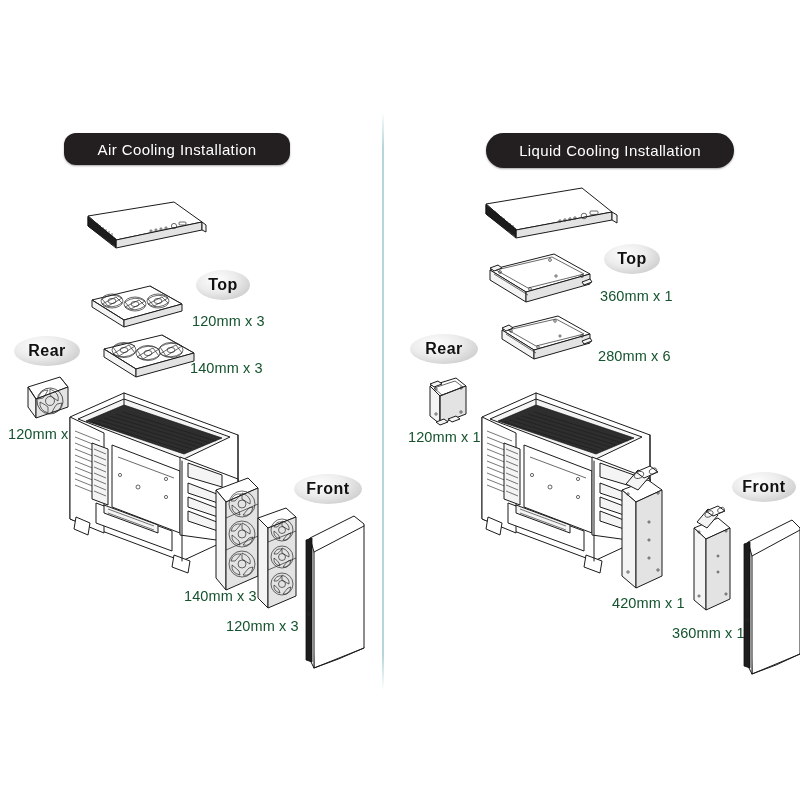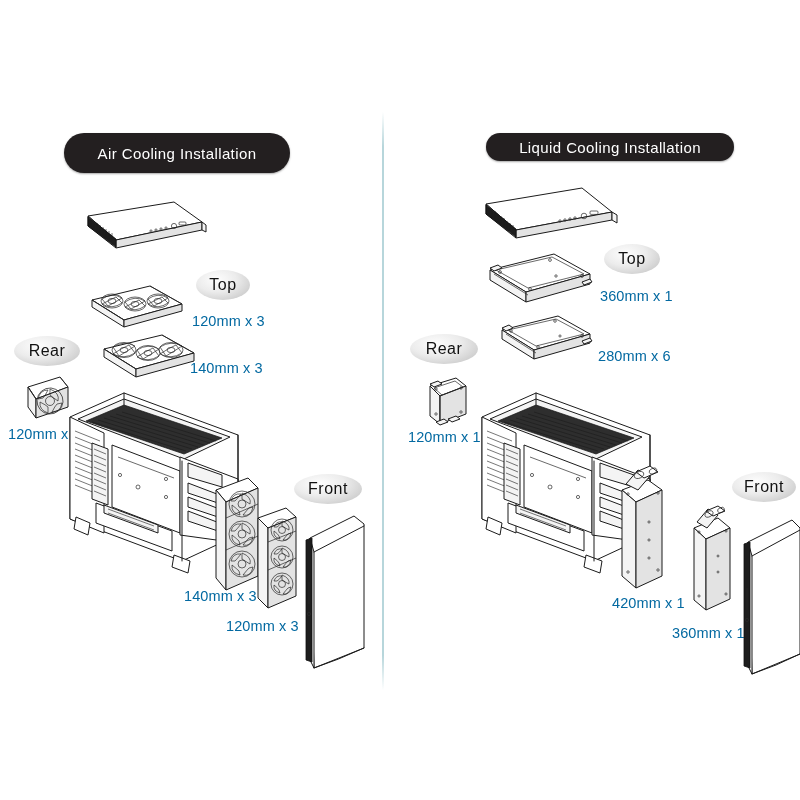--- a/index.html
+++ b/index.html
@@ -26,31 +26,31 @@
     box-shadow:0 1px 2px rgba(0,0,0,.35);
   }
 
   
   .badge{
     position:absolute;
     display:flex;align-items:center;justify-content:center;
     border-radius:50%;
     background:radial-gradient(ellipse at 38% 32%, #fdfdfd 0%, #ececec 42%, #cfcfcf 78%, #bdbdbd 100%);
     color:#111;
-    font-weight:normal;
+    font-weight:bold;
     font-size:16px;
     letter-spacing:.5px;
     white-space:nowrap;
   }
 
   
   .spec{
     position:absolute;
     font-size:14.5px;
-    color:#0369a1;
+    color:#14532d;
     white-space:nowrap;
     letter-spacing:.1px;
   }
 
   
   .divider{
     position:absolute;
     background:linear-gradient(to bottom,
       rgba(205,225,228,0) 0%,
       rgba(183,214,219,1) 6%,
@@ -70,21 +70,21 @@
   .fc-dd{fill:#2e2e2e;stroke:#141414;stroke-width:.7;}
   .hatch{stroke:#1b1b1b;stroke-width:.6;fill:none;}
 </style>
 </head>
 <body>
 
 <div class="stage">
 
   <div class="divider" style="left:382px;top:112px;width:2px;height:578px;"></div>
 
-  <div class="pill" style="left:64px;top:133px;width:226px;height:40px;">Air Cooling Installation</div>
+  <div class="pill" style="left:64px;top:133px;width:226px;height:32px;border-radius:12px;">Air Cooling Installation</div>
 
   <div class="art" style="left:66px;top:196px;">
     <svg width="140" height="72" viewBox="0 0 140 72">
       <polygon class="fc-w" points="22,20 108,6 136,26 50,44"></polygon>
       <polygon class="fc-l" points="22,20 22,30 50,52 50,44"></polygon>
       <polygon class="fc-m" points="50,44 50,52 136,34 136,26"></polygon>
       <polygon class="fc-d" points="22,21 50,43 50,51 22,30"></polygon>
       <g class="hatch">
         <line x1="25" y1="23" x2="25" y2="31"></line>
           <line x1="28" y1="25" x2="28" y2="33"></line>
@@ -342,21 +342,21 @@
         <line x1="17" y1="74" x2="17" y2="96"></line>
         <circle cx="17" cy="106" r="1.6"></circle>
       </g>
       <g class="ln">
         <line x1="22" y1="44" x2="72" y2="18"></line>
         <path d="M22,160 Q46,152 72,140"></path>
       </g>
     </svg>
   </div>
 
-  <div class="pill" style="left:486px;top:133px;width:248px;height:28px;">Liquid Cooling Installation</div>
+  <div class="pill" style="left:486px;top:133px;width:248px;height:35px;">Liquid Cooling Installation</div>
 
   <div class="art" style="left:470px;top:184px;">
     <svg width="150" height="76" viewBox="0 0 150 76">
       <polygon class="fc-w" points="16,20 112,4 142,28 46,46"></polygon>
       <polygon class="fc-l" points="16,20 16,30 46,54 46,46"></polygon>
       <polygon class="fc-m" points="46,46 46,54 142,36 142,28"></polygon>
       <polygon class="fc-d" points="16,21 46,45 46,53 16,30"></polygon>
       <g class="hatch">
         <line x1="19" y1="23" x2="19" y2="31"></line>
           <line x1="22" y1="25" x2="22" y2="33"></line>

